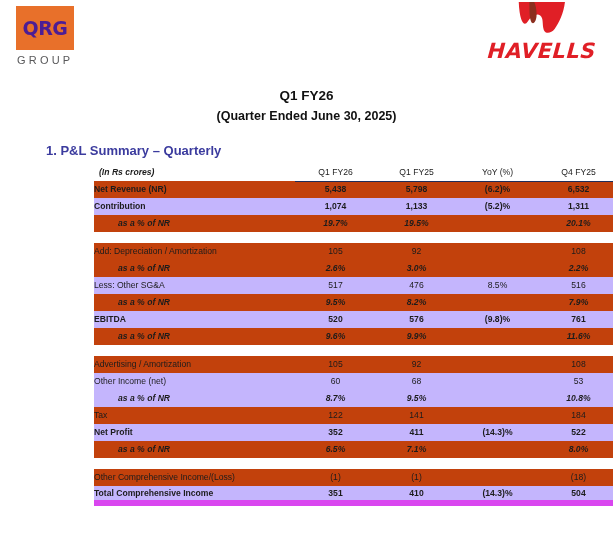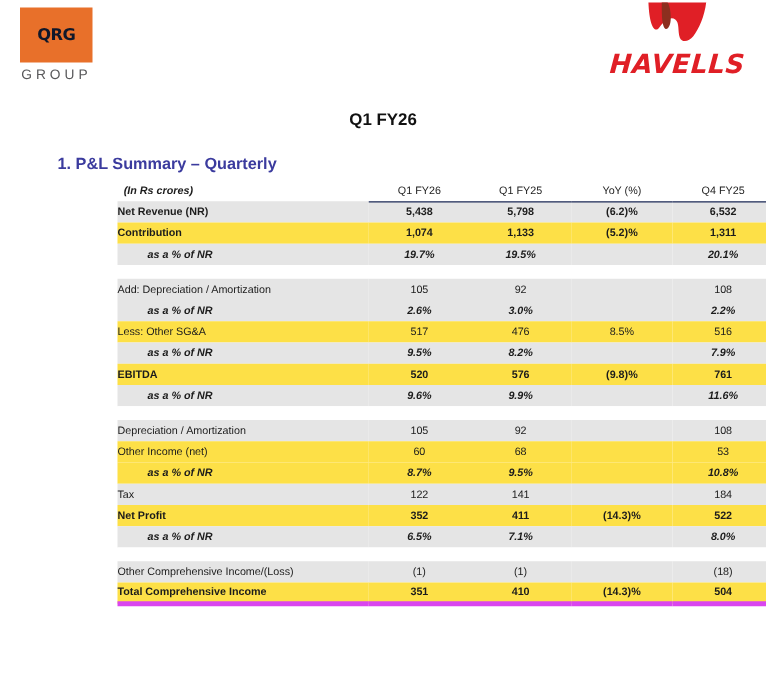--- a/index.html
+++ b/index.html
@@ -21,21 +21,21 @@
     width: 58px;
   }
   .qrg-box {
     width: 58px; height: 44px;
     background: #e8702a;
     display: flex; align-items: center; justify-content: center;
   }
   .qrg-mark {
     position: relative;
     font-family: "DejaVu Sans", sans-serif;
-    font-size: 13px; font-weight: 700; color: #0f172a;
+    font-size: 19px; font-weight: 700; color: #4c1d95;
     letter-spacing: -0.5px; line-height: 1;
   }
   .qrg-group {
     margin-top: 4px;
     font-size: 11px; letter-spacing: 3.2px;
     color: #58585a; font-weight: 400;
     text-align: left; padding-left: 1px;
   }
 
   .havells-logo {
@@ -87,31 +87,31 @@
     font-size: 8.8px; font-weight: 700; color: #111;
     height: 19px; text-align: center; padding-bottom: 2px;
   }
   thead th.units {
     text-align: left; padding-left: 5px;
     font-style: italic; font-weight: 700;
   }
   thead th.hdr-col { border-bottom: 1.6px solid #1f2d5a; }
   thead th.units-blank { border-bottom: none; }
 
-  tr.shade td { background: #e5e5e5; }
-  tr.plain td { background: #fde047; }
+  tr.shade td { background: #c2410c; }
+  tr.plain td { background: #c4b5fd; }
   tr.gap td { height: 11px; background: #ffffff !important; }
 
   td.bold, tr.bold td { font-weight: 700; }
   td.sub, tr.sub td {
     font-style: italic; font-weight: 700;
   }
   tr.sub td.label { padding-left: 24px; }
 
-  tr.last-row td { border-bottom: 4px solid #d946ef; }
+  tr.last-row td { border-bottom: 6px solid #d946ef; }
 </style>
 </head>
 <body>
 
 <div class="page">
 
   <div class="header">
 
     <div class="qrg-logo">
       <div class="qrg-box">
@@ -125,20 +125,21 @@
         <path d="M34 -8 C34 -20 86 -20 86 -8 C86 8 80 22 74 30 C70 35 64 36 62 31 C60 25 62 18 58 15 C54 12 48 16 44 22 C40 28 34 22 34 -8 Z" fill="#e01f26"></path>
         <path d="M46 0 C46 10 46 18 48 22 C50 26 54 22 54 14 C54 6 52 0 50 -2 C48 -4 46 -3 46 0 Z" fill="#8c2f1f"></path>
         <path d="M52 -14 C60 -16 70 -14 72 -10 C74 -6 66 -5 58 -6 C52 -7 48 -12 52 -14 Z" fill="#f0b39a"></path>
       </svg>
       <div class="havells-word">HAVELLS</div>
     </div>
 
   </div>
 
   <div class="doc-title">Q1 FY26</div>
+  <div class="doc-subtitle">(Quarter Ended June 30, 2025)</div>
 
   <div class="section-heading">1. P&amp;L Summary – Quarterly</div>
 
   <div class="tbl-wrap">
     <table class="pl">
       <colgroup>
         <col class="c-label">
           <col class="c-num">
           <col class="c-num">
           <col class="c-num">
@@ -217,21 +218,21 @@
             <td class="label">as a % of NR</td>
             <td class="num">9.6%</td>
             <td class="num">9.9%</td>
             <td class="num"></td>
             <td class="num">11.6%</td>
           </tr>
           <tr class="gap">
             <td colspan="5"></td>
           </tr>
           <tr class="shade">
-            <td class="label">Depreciation / Amortization</td>
+            <td class="label">Advertising / Amortization</td>
             <td class="num">105</td>
             <td class="num">92</td>
             <td class="num"></td>
             <td class="num">108</td>
           </tr>
           <tr class="plain">
             <td class="label">Other Income (net)</td>
             <td class="num">60</td>
             <td class="num">68</td>
             <td class="num"></td>

